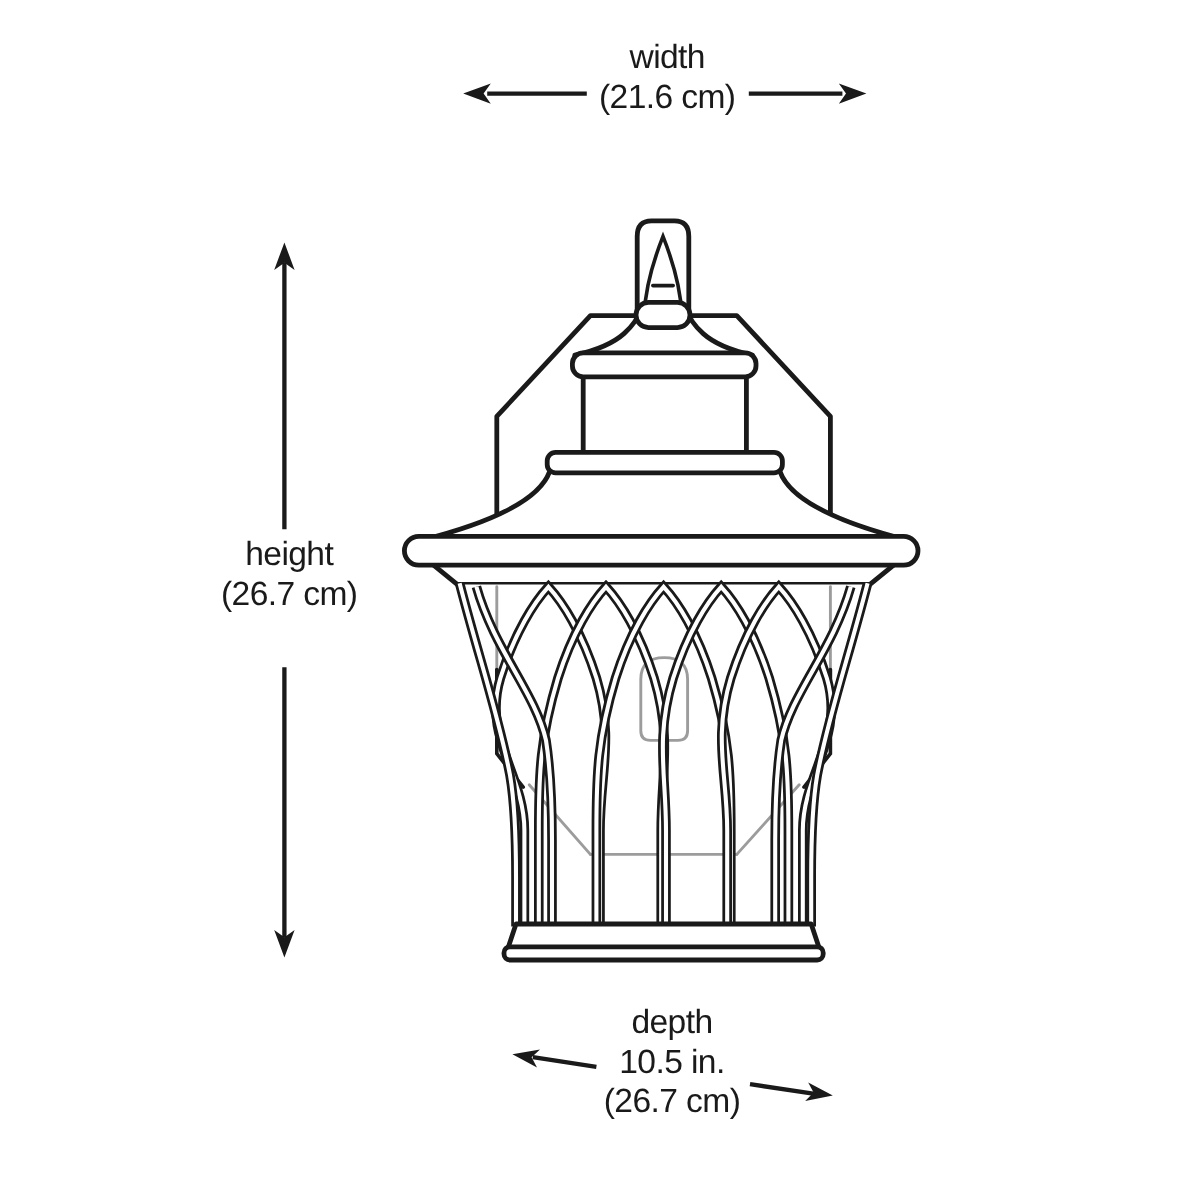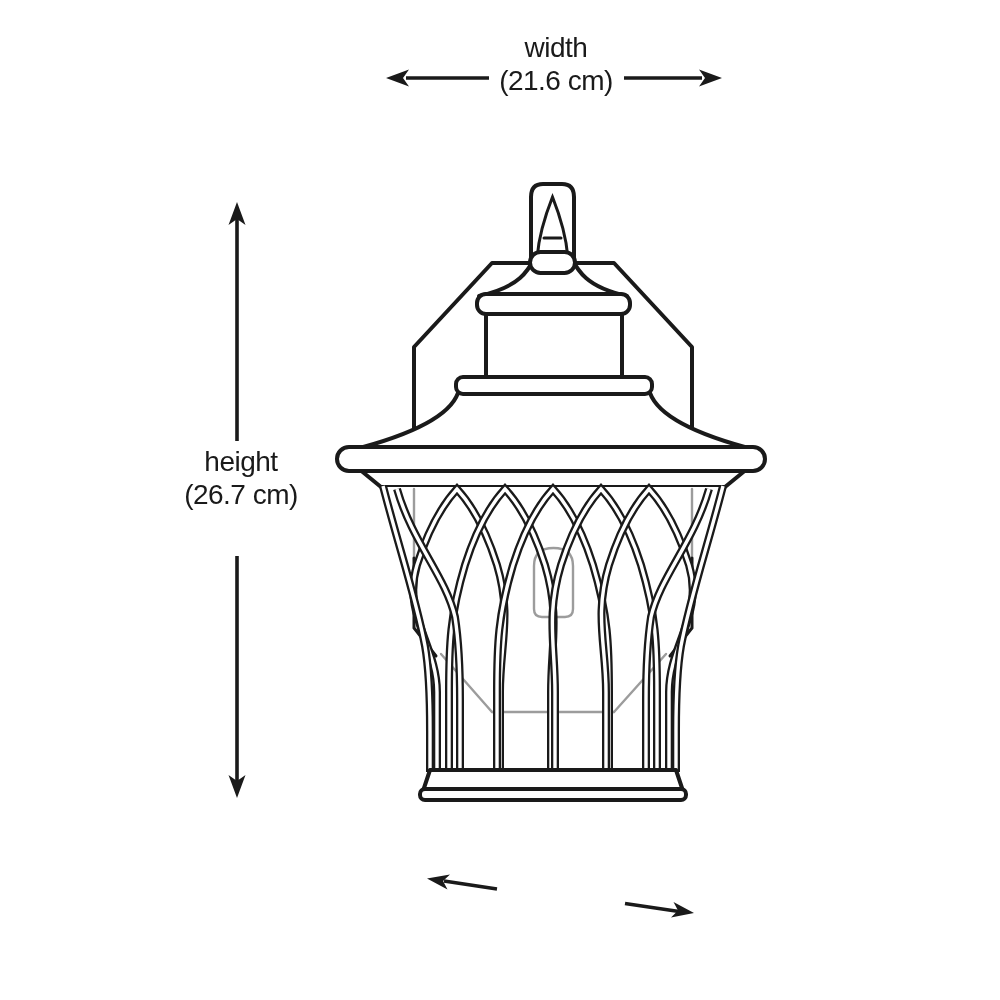--- a/index.html
+++ b/index.html
@@ -124,14 +124,19 @@
   <div class="dim" style="left:406px; top:31px;">
     <div>width</div>
     <div>(21.6 cm)</div>
   </div>
 
   <div class="dim" style="left:91px; top:445px;">
     <div>height</div>
     <div>(26.7 cm)</div>
   </div>
 
+  <div class="dim" style="left:410px; top:835px;">
+    <div>depth</div>
+    <div>10.5 in.</div>
+    <div>(26.7 cm)</div>
+  </div>
 
 </div>
 
 </body></html>

